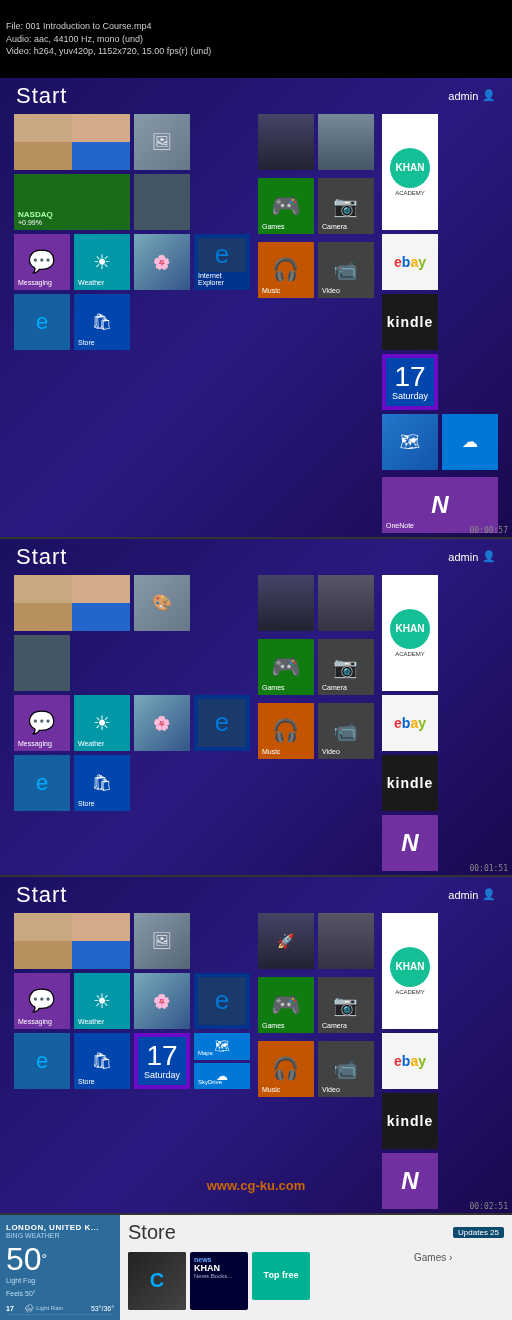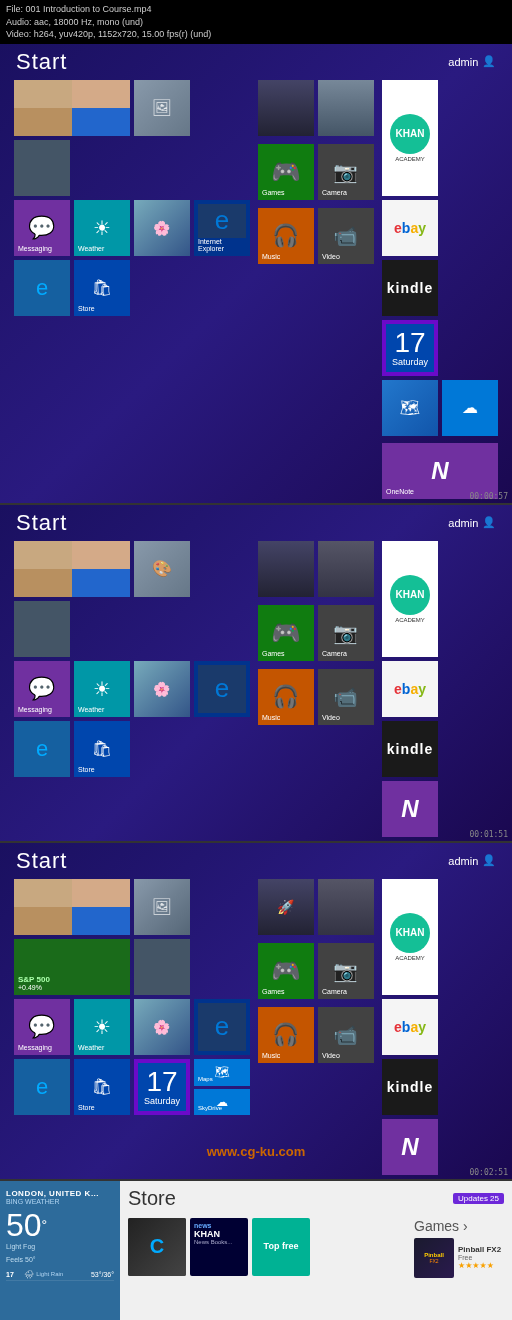--- a/index.html
+++ b/index.html
@@ -8,21 +8,21 @@
       background: #1a1a1a;
       font-family: 'Segoe UI', Arial, sans-serif;
       overflow-x: hidden;
     }
 
     
     .file-info {
       background: #000;
       color: #ccc;
       font-size: 9px;
-      padding: 3px 6px;
+      padding: 20px 6px;
       line-height: 1.4;
     }
 
     
     .video-frame {
       position: relative;
       width: 512px;
       height: 336px;
       background: #2a2060;
       overflow: hidden;
@@ -148,29 +148,29 @@
       margin-bottom: 8px;
     }
 
     .store-title {
       font-size: 20px;
       font-weight: 200;
       color: #333;
     }
 
     .updates-badge {
-      background: #6d28d9;
+      background: #0c4a6e;
       color: white;
       font-size: 8px;
       padding: 1px 5px;
       border-radius: 2px;
     }
 
     .games-section-title {
-      font-size: 14px;
+      font-size: 10px;
       color: #555;
       margin-bottom: 4px;
     }
 
     .store-content {
       display: flex;
       gap: 6px;
     }
 
     .store-left {
@@ -340,21 +340,21 @@
 
     .frame-container {
       position: relative;
     }
   </style>
 </head>
 <body>
 
 <div class="file-info">
   <div>File: 001 Introduction to Course.mp4</div>
-  <div>Audio: aac, 18000 Hz, mono (und)</div>
+  <div>Audio: aac, 44100 Hz, mono (und)</div>
   <div>Video: h264, yuv420p, 1152x720, 15.00 fps(r) (und)</div>
 </div>
 
 <div class="frame-container">
   <div class="video-frame win8-start">
     <div class="start-header">
       <div class="start-title">Start</div>
       <div class="admin-bar">
         <span>admin</span>
         <span>👤</span>
@@ -375,20 +375,24 @@
             <span class="tile-text-sm">SeniorPeopleMeet...</span>
           </div>
           <div class="tile-base t-1x1 bg-photo">
             <div style="position:absolute;top:0;left:0;right:0;bottom:0;background:linear-gradient(135deg,#8899aa,#667788);display:flex;align-items:center;justify-content:center;">
               <span style="font-size:16px;color:white;opacity:0.8;">🖼</span>
             </div>
             <span class="tile-text-sm">Photos</span>
           </div>
         </div>
         <div class="row-group">
+          <div class="tile-base t-2x1 bg-green">
+            <span style="font-size:8px;color:#aaffaa;font-weight:bold;">NASDAQ</span>
+            <span class="tile-text-sm">+0.99%</span>
+          </div>
           <div class="tile-base t-1x1 bg-photo">
             <div style="position:absolute;top:0;left:0;right:0;bottom:0;background:#445566;"></div>
             <span class="tile-text-sm">Egypt opens...</span>
           </div>
         </div>
         <div class="row-group">
           <div class="tile-base t-1x1 bg-purple">
             <div style="position:absolute;inset:0;display:flex;align-items:center;justify-content:center;font-size:22px;">💬</div>
             <span class="tile-text-sm">Messaging</span>
           </div>
@@ -653,30 +657,20 @@
             <span class="tile-text-sm">Christian / Mingle</span>
           </div>
           <div class="tile-base t-1x1 bg-photo">
             <div style="position:absolute;inset:0;background:linear-gradient(135deg,#89a,#567);display:flex;align-items:center;justify-content:center;">
               <span style="font-size:16px;color:white;opacity:0.8;">🖼</span>
             </div>
             <span class="tile-text-sm">Photos</span>
           </div>
         </div>
         <div class="row-group">
-          <div class="tile-base t-2x1 bg-green">
-            <span style="font-size:8px;color:#aaffaa;font-weight:bold;">S&amp;P 500</span>
-            <span class="tile-text-sm">+0.49%</span>
-          </div>
-          <div class="tile-base t-1x1 bg-photo">
-            <div style="position:absolute;inset:0;background:#445566;"></div>
-            <span class="tile-text-sm">Egypt opens...</span>
-          </div>
-        </div>
-        <div class="row-group">
           <div class="tile-base t-1x1 bg-purple">
             <div style="position:absolute;inset:0;display:flex;align-items:center;justify-content:center;font-size:22px;">💬</div>
             <span class="tile-text-sm">Messaging</span>
           </div>
           <div class="tile-base t-1x1 bg-cyan">
             <div style="position:absolute;inset:0;display:flex;align-items:center;justify-content:center;font-size:20px;">☀</div>
             <span class="tile-text-sm">Weather</span>
           </div>
           <div class="tile-base t-1x1 bg-photo">
             <div style="position:absolute;inset:0;background:linear-gradient(135deg,#7ab,#358);display:flex;align-items:center;justify-content:center;">
@@ -828,42 +822,29 @@
 
             <div style="display:flex;flex-direction:column;align-items:center;">
               <div style="width:58px;height:58px;background:#003;border-radius:2px;overflow:hidden;padding:4px;">
                 <div style="color:#6af;font-size:7px;font-weight:bold;">news</div>
                 <div style="color:white;font-size:9px;font-weight:bold;">KHAN</div>
                 <div style="color:#aac;font-size:6px;">News Books...</div>
               </div>
 
             </div>
 
-            <div style="width:58px;height:58px;background:#00b294;border-radius:2px;display:flex;align-items:center;justify-content:center;padding:4px;">
+            <div style="width:58px;height:48px;background:#00b294;border-radius:2px;display:flex;align-items:center;justify-content:center;padding:4px;">
               <div style="color:white;font-size:9px;font-weight:bold;text-align:center;line-height:1.3;">Top free</div>
             </div>
           </div>
 
         </div>
 
         <div class="store-right">
           <div class="games-section-title">Games ›</div>
 
-          <div class="game-item" style="margin-bottom:6px;">
-            <div class="game-icon" style="background:linear-gradient(135deg,#1a1a2e,#2a1a4e);display:flex;align-items:center;justify-content:center;border-radius:2px;">
-              <div style="text-align:center;">
-                <div style="font-size:6px;color:#ffcc00;font-weight:bold;">Pinball</div>
-                <div style="font-size:5px;color:#ff8800;">FX2</div>
-              </div>
-            </div>
-            <div class="game-info">
-              <div class="game-name">Pinball FX2</div>
-              <div class="game-meta">Free</div>
-              <div style="color:#f8a000;font-size:8px;">★★★★★</div>
-            </div>
-          </div>
 
         </div>
       </div>
     </div>
   </div>
 
 </div>
 
 </body></html>

